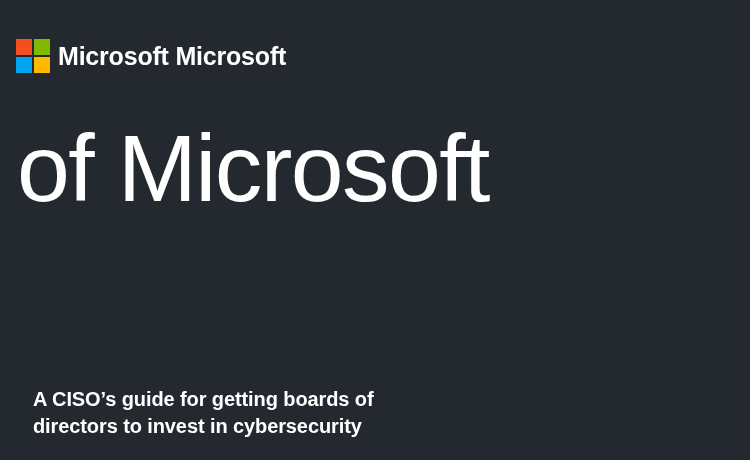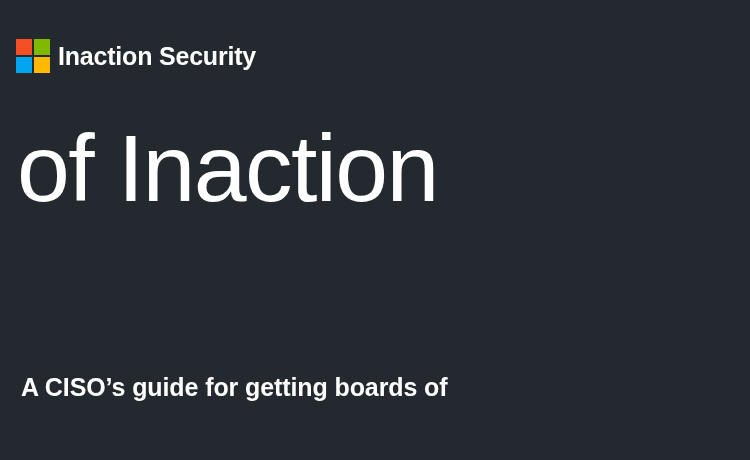--- a/index.html
+++ b/index.html
@@ -74,23 +74,23 @@
   }
   .headline .line {
     display: block;
   }
 
   
   .subtitle {
     position: absolute;
     left: 17px;
     top: 370px;
-    margin: 4px;
+    margin: 16px;
     color: #ffffff;
-    font-size: 25px;
+    font-size: 20px;
     line-height: 27px;
     font-weight: 700;
     letter-spacing: -0.1px;
     white-space: nowrap;
   }
   .subtitle .line {
     display: block;
   }
 </style>
 </head>
@@ -98,24 +98,25 @@
 
 <div class="cover">
 
   <div class="brand">
     <div class="ms-logo">
       <span style="background:#f25022"></span>
       <span style="background:#7fba00"></span>
       <span style="background:#00a4ef"></span>
       <span style="background:#ffb900"></span>
     </div>
-    <div class="brand-name">Inaction Security</div>
+    <div class="brand-name">Microsoft Microsoft</div>
   </div>
 
   <h1 class="headline">
-    <span class="line">of Inaction</span>
+    <span class="line">of Microsoft</span>
   </h1>
 
   <p class="subtitle">
     <span class="line">A CISO’s guide for getting boards of</span>
+    <span class="line">directors to invest in cybersecurity</span>
   </p>
 
 </div>
 
 </body></html>

